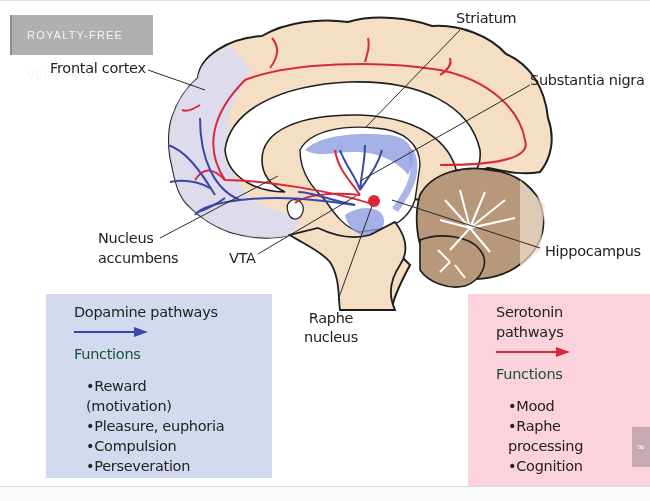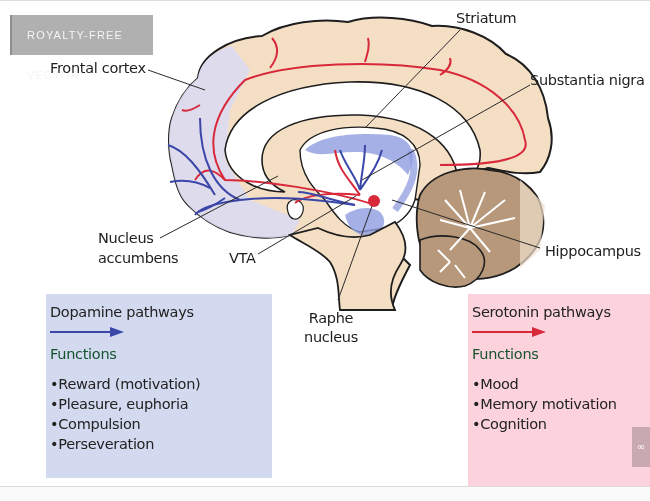--- a/index.html
+++ b/index.html
@@ -2,27 +2,27 @@
 <html><head>
 <meta charset="utf-8">
 <style>
   html,body{margin:0;padding:0;}
   body{width:650px;height:501px;overflow:hidden;background:#fff;position:relative;font-family:"DejaVu Sans","Liberation Sans",sans-serif;}
   .topline{position:absolute;left:0;top:0;width:650px;height:1px;background:#dedede;}
   .badge{position:absolute;left:10px;top:15px;width:143px;height:40px;background:#b0b0b0;border-left:2px solid #8e8e8e;box-sizing:border-box;color:#f4f4f4;font-size:11px;letter-spacing:1.2px;line-height:40px;padding-left:15px;font-family:"Liberation Sans",sans-serif;}
   svg.diagram{position:absolute;left:0;top:0;}
   .lbl{position:absolute;font-size:14.5px;color:#1e1e1e;font-family:"DejaVu Sans",sans-serif;letter-spacing:-0.3px;line-height:20px;white-space:nowrap;}
   .center{text-align:center;}
-  .panel{position:absolute;box-sizing:border-box;padding:8px 4px;}
+  .panel{position:absolute;box-sizing:border-box;padding:8px 28px;}
   .panel .title{font-size:14.5px;color:#222;letter-spacing:-0.3px;line-height:20px;}
   .panel .arrow{height:16px;position:relative;margin:2px 0 4px 0;}
   .panel .arrow .shaft{position:absolute;left:0;top:7px;width:62px;height:2px;}
   .panel .arrow .head{position:absolute;left:60px;top:3px;width:0;height:0;border-top:5px solid transparent;border-bottom:5px solid transparent;border-left:14px solid;}
   .panel .sub{font-size:14.5px;color:#14532d;letter-spacing:-0.3px;line-height:20px;margin-bottom:10px;}
-  .panel ul{list-style:none;margin:0;padding:0;}
+  .panel ul{list-style:none;margin:12px;padding:0;}
   .panel li{font-size:14.5px;color:#222;letter-spacing:-0.3px;line-height:20px;}
   .panel li::before{content:"•";}
   .dopa{left:46px;top:294px;width:226px;height:184px;background:#d3daf0;}
   .sero{left:468px;top:294px;width:182px;height:220px;background:#fcd3dc;}
   .share{position:absolute;left:632px;top:427px;width:18px;height:40px;background:#c9a9b1;color:#fff;font-size:10px;line-height:40px;text-align:center;}
   .bottomline{position:absolute;left:0;top:486px;width:650px;height:1px;background:#dcdcdc;}
   .bottom{position:absolute;left:0;top:487px;width:650px;height:14px;background:#fafafa;}
 </style>
 </head>
 <body>
@@ -116,21 +116,21 @@
 
 <div class="panel sero">
   <div class="title">Serotonin pathways</div>
   <div class="arrow">
     <div class="shaft" style="background:#d8293b;"></div>
     <div class="head" style="border-left-color:#d8293b;"></div>
   </div>
   <div class="sub">Functions</div>
   <ul>
     <li>Mood</li>
-    <li>Memory motivation</li>
+    <li>Raphe processing</li>
     <li>Cognition</li>
   </ul>
 </div>
 
 <div class="share">
   <span>∞</span>
 </div>
 
 <div class="bottomline"></div>
 <div class="bottom"></div>

